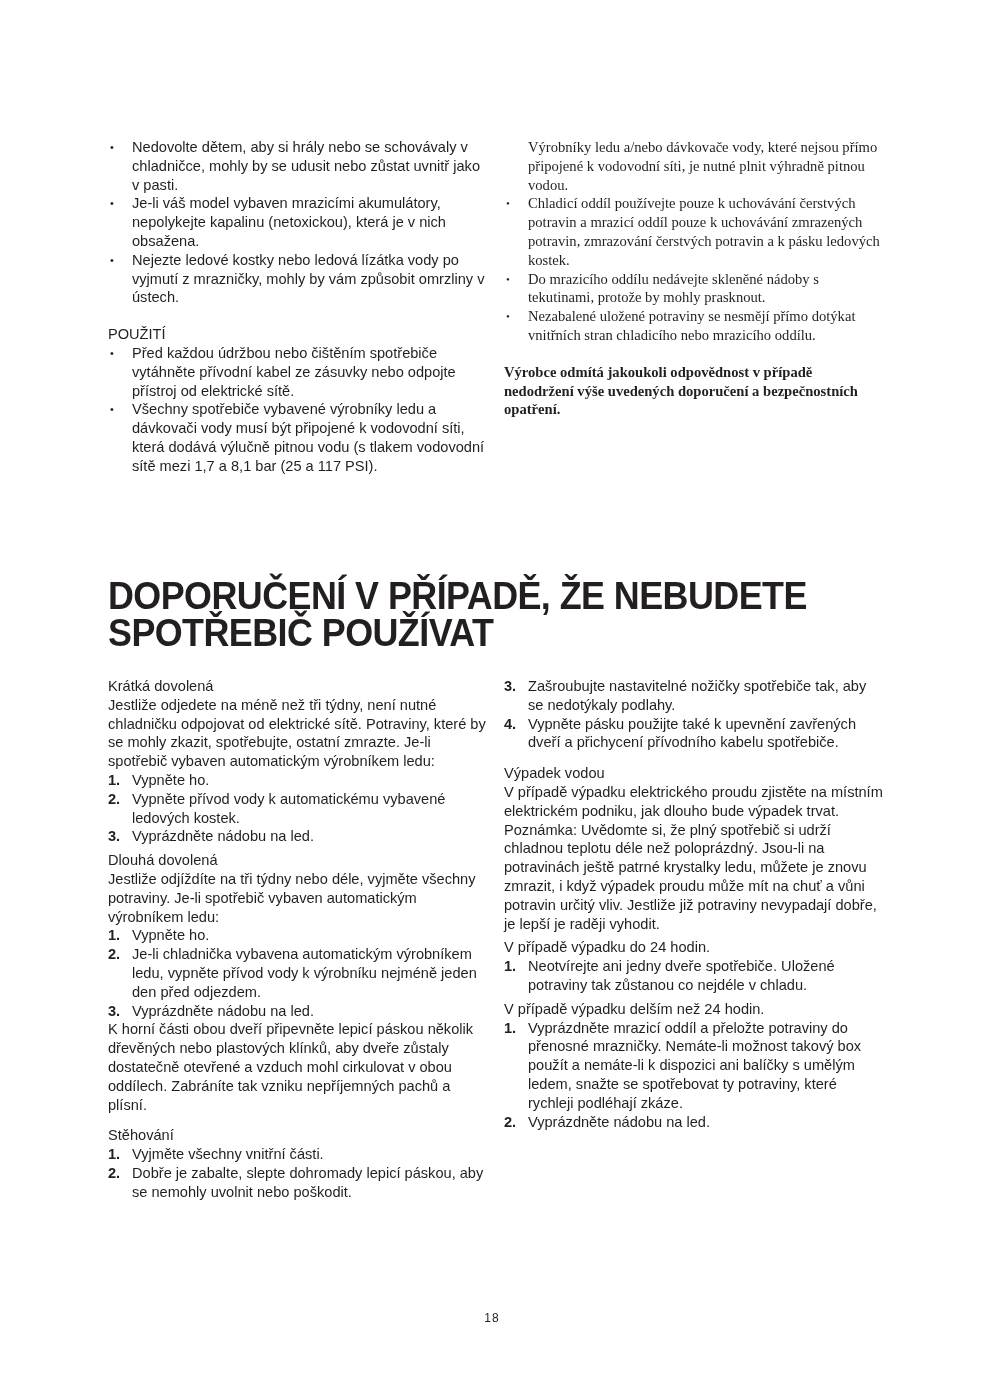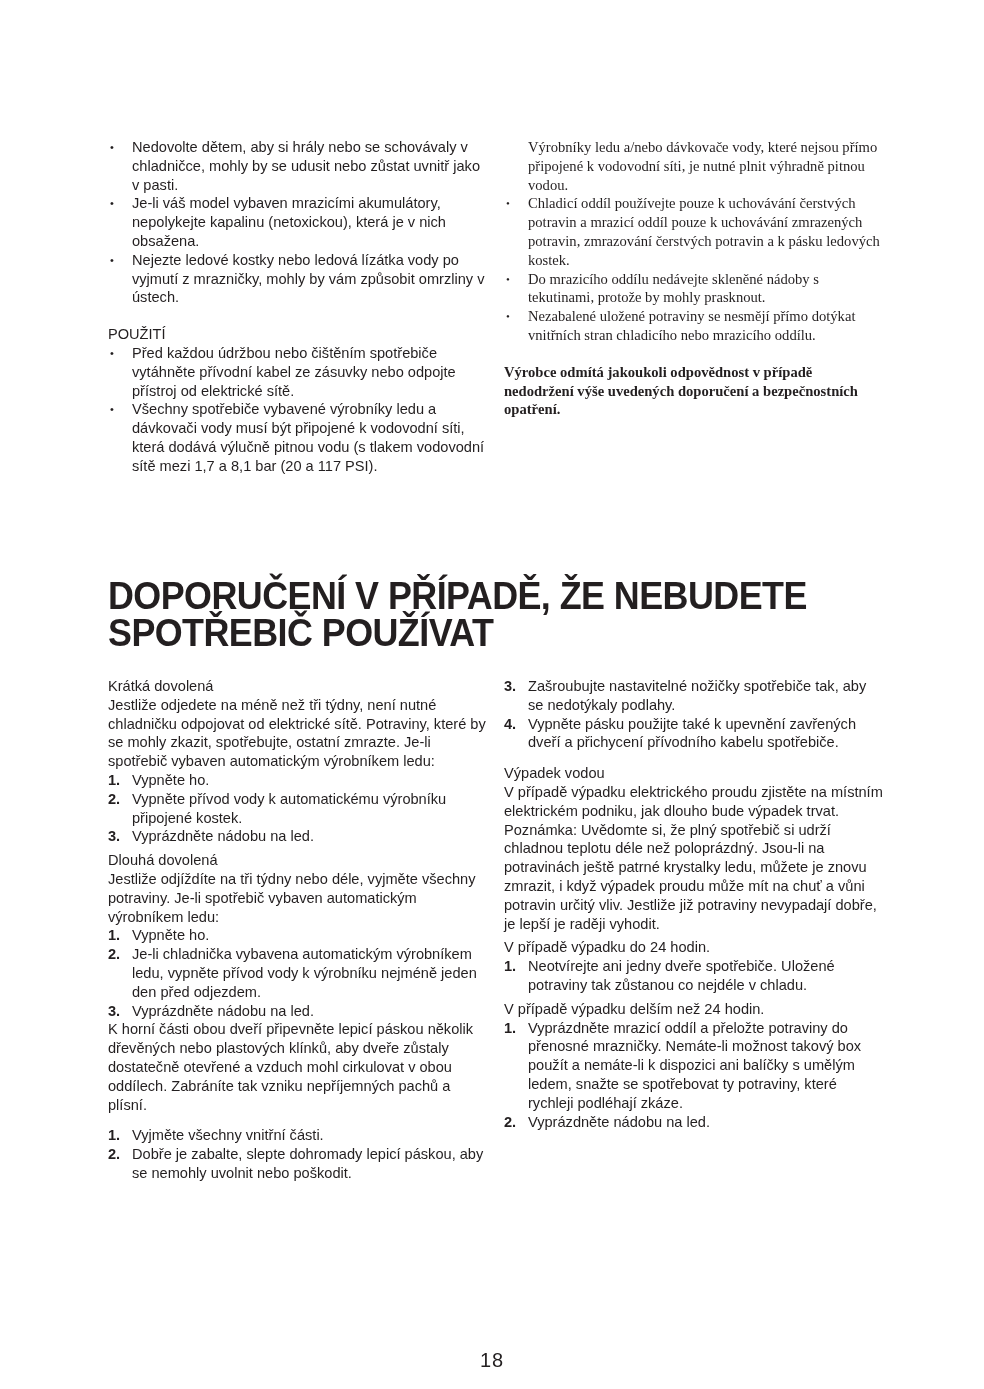--- a/index.html
+++ b/index.html
@@ -15,66 +15,67 @@
   .p { margin: 0; }
   .h { font-weight: normal; margin: 0; }
   .ind { padding-left: 24px; margin: 0; }
   .gap { height: 12px; }
   .gap-s { height: 5px; }
   .bold { font-weight: bold; }
   .title { position: absolute; left: 108px; top: 577px; width: 800px;
            font-family: "Liberation Sans", sans-serif; font-weight: bold;
            font-size: 39px; line-height: 37px; letter-spacing: -0.6px;
            transform: scaleX(0.92); transform-origin: left top; }
-  .page-num { position: absolute; left: 0; width: 984px; top: 1349px; text-align: center;
-              font-size: 20px; letter-spacing: 1px; }
+  .page-num { position: absolute; left: 0; width: 984px; top: 1311px; text-align: center;
+              font-size: 12px; letter-spacing: 1px; }
 </style>
 </head>
 <body>
 
 <div class="col col-left" style="top:138px;">
   <p class="bl"><span class="bullet">•</span><span>Nedovolte dětem, aby si hrály nebo se schovávaly v chladničce, mohly by se udusit nebo zůstat uvnitř jako v pasti.</span></p>
   <p class="bl"><span class="bullet">•</span><span>Je-li váš model vybaven mrazicími akumulátory, nepolykejte kapalinu (netoxickou), která je v nich obsažena.</span></p>
   <p class="bl"><span class="bullet">•</span><span>Nejezte ledové kostky nebo ledová lízátka vody po vyjmutí z mrazničky, mohly by vám způsobit omrzliny v ústech.</span></p>
   <div style="height:18px;"></div>
   <p class="h">POUŽITÍ</p>
   <p class="bl"><span class="bullet">•</span><span>Před každou údržbou nebo čištěním spotřebiče vytáhněte přívodní kabel ze zásuvky nebo odpojte přístroj od elektrické sítě.</span></p>
-  <p class="bl"><span class="bullet">•</span><span>Všechny spotřebiče vybavené výrobníky ledu a dávkovači vody musí být připojené k vodovodní síti, která dodává výlučně pitnou vodu (s tlakem vodovodní sítě mezi 1,7 a 8,1 bar (20 a 117 PSI).</span></p>
+  <p class="bl"><span class="bullet">•</span><span>Všechny spotřebiče vybavené výrobníky ledu a dávkovači vody musí být připojené k vodovodní síti, která dodává výlučně pitnou vodu (s tlakem vodovodní sítě mezi 1,7 a 8,1 bar (25 a 117 PSI).</span></p>
 </div>
 
 <div class="col col-right" style="top:138px;font-family:Liberation Serif, serif;">
   <p class="ind">Výrobníky ledu a/nebo dávkovače vody, které nejsou přímo připojené k vodovodní síti, je nutné plnit výhradně pitnou vodou.</p>
   <p class="bl"><span class="bullet">•</span><span>Chladicí oddíl používejte pouze k uchovávání čerstvých potravin a mrazicí oddíl pouze k uchovávání zmrazených potravin, zmrazování čerstvých potravin a k pásku ledových kostek.</span></p>
   <p class="bl"><span class="bullet">•</span><span>Do mrazicího oddílu nedávejte skleněné nádoby s tekutinami, protože by mohly prasknout.</span></p>
   <p class="bl"><span class="bullet">•</span><span>Nezabalené uložené potraviny se nesmějí přímo dotýkat vnitřních stran chladicího nebo mrazicího oddílu.</span></p>
   <div style="height:18px;"></div>
   <p class="p bold">Výrobce odmítá jakoukoli odpovědnost v případě nedodržení výše uvedených doporučení a bezpečnostních opatření.</p>
 </div>
 
 <div class="title">
   <div>DOPORUČENÍ V PŘÍPADĚ, ŽE NEBUDETE</div>
   <div>SPOTŘEBIČ POUŽÍVAT</div>
 </div>
 
 <div class="col col-left" style="top:677px;">
   <p class="h">Krátká dovolená</p>
   <p class="p">Jestliže odjedete na méně než tři týdny, není nutné chladničku odpojovat od elektrické sítě. Potraviny, které by se mohly zkazit, spotřebujte, ostatní zmrazte. Je-li spotřebič vybaven automatickým výrobníkem ledu:</p>
   <p class="nl"><span class="num">1.</span><span>Vypněte ho.</span></p>
-  <p class="nl"><span class="num">2.</span><span>Vypněte přívod vody k automatickému výrobníku připojené kostek.</span></p>
+  <p class="nl"><span class="num">2.</span><span>Vypněte přívod vody k automatickému vybavené ledových kostek.</span></p>
   <p class="nl"><span class="num">3.</span><span>Vyprázdněte nádobu na led.</span></p>
   <div class="gap-s"></div>
 
   <p class="h">Dlouhá dovolená</p>
   <p class="p">Jestliže odjíždíte na tři týdny nebo déle, vyjměte všechny potraviny. Je-li spotřebič vybaven automatickým výrobníkem ledu:</p>
   <p class="nl"><span class="num">1.</span><span>Vypněte ho.</span></p>
   <p class="nl"><span class="num">2.</span><span>Je-li chladnička vybavena automatickým výrobníkem ledu, vypněte přívod vody k výrobníku nejméně jeden den před odjezdem.</span></p>
   <p class="nl"><span class="num">3.</span><span>Vyprázdněte nádobu na led.</span></p>
   <p class="p">K horní části obou dveří připevněte lepicí páskou několik dřevěných nebo plastových klínků, aby dveře zůstaly dostatečně otevřené a vzduch mohl cirkulovat v obou oddílech. Zabráníte tak vzniku nepříjemných pachů a plísní.</p>
   <div class="gap"></div>
 
+  <p class="h">Stěhování</p>
   <p class="nl"><span class="num">1.</span><span>Vyjměte všechny vnitřní části.</span></p>
   <p class="nl"><span class="num">2.</span><span>Dobře je zabalte, slepte dohromady lepicí páskou, aby se nemohly uvolnit nebo poškodit.</span></p>
 </div>
 
 <div class="col col-right" style="top:677px;">
   <p class="nl"><span class="num">3.</span><span>Zašroubujte nastavitelné nožičky spotřebiče tak, aby se nedotýkaly podlahy.</span></p>
   <p class="nl"><span class="num">4.</span><span>Vypněte pásku použijte také k upevnění zavřených dveří a přichycení přívodního kabelu spotřebiče.</span></p>
   <div class="gap"></div>
 
   <p class="h">Výpadek vodou</p>

